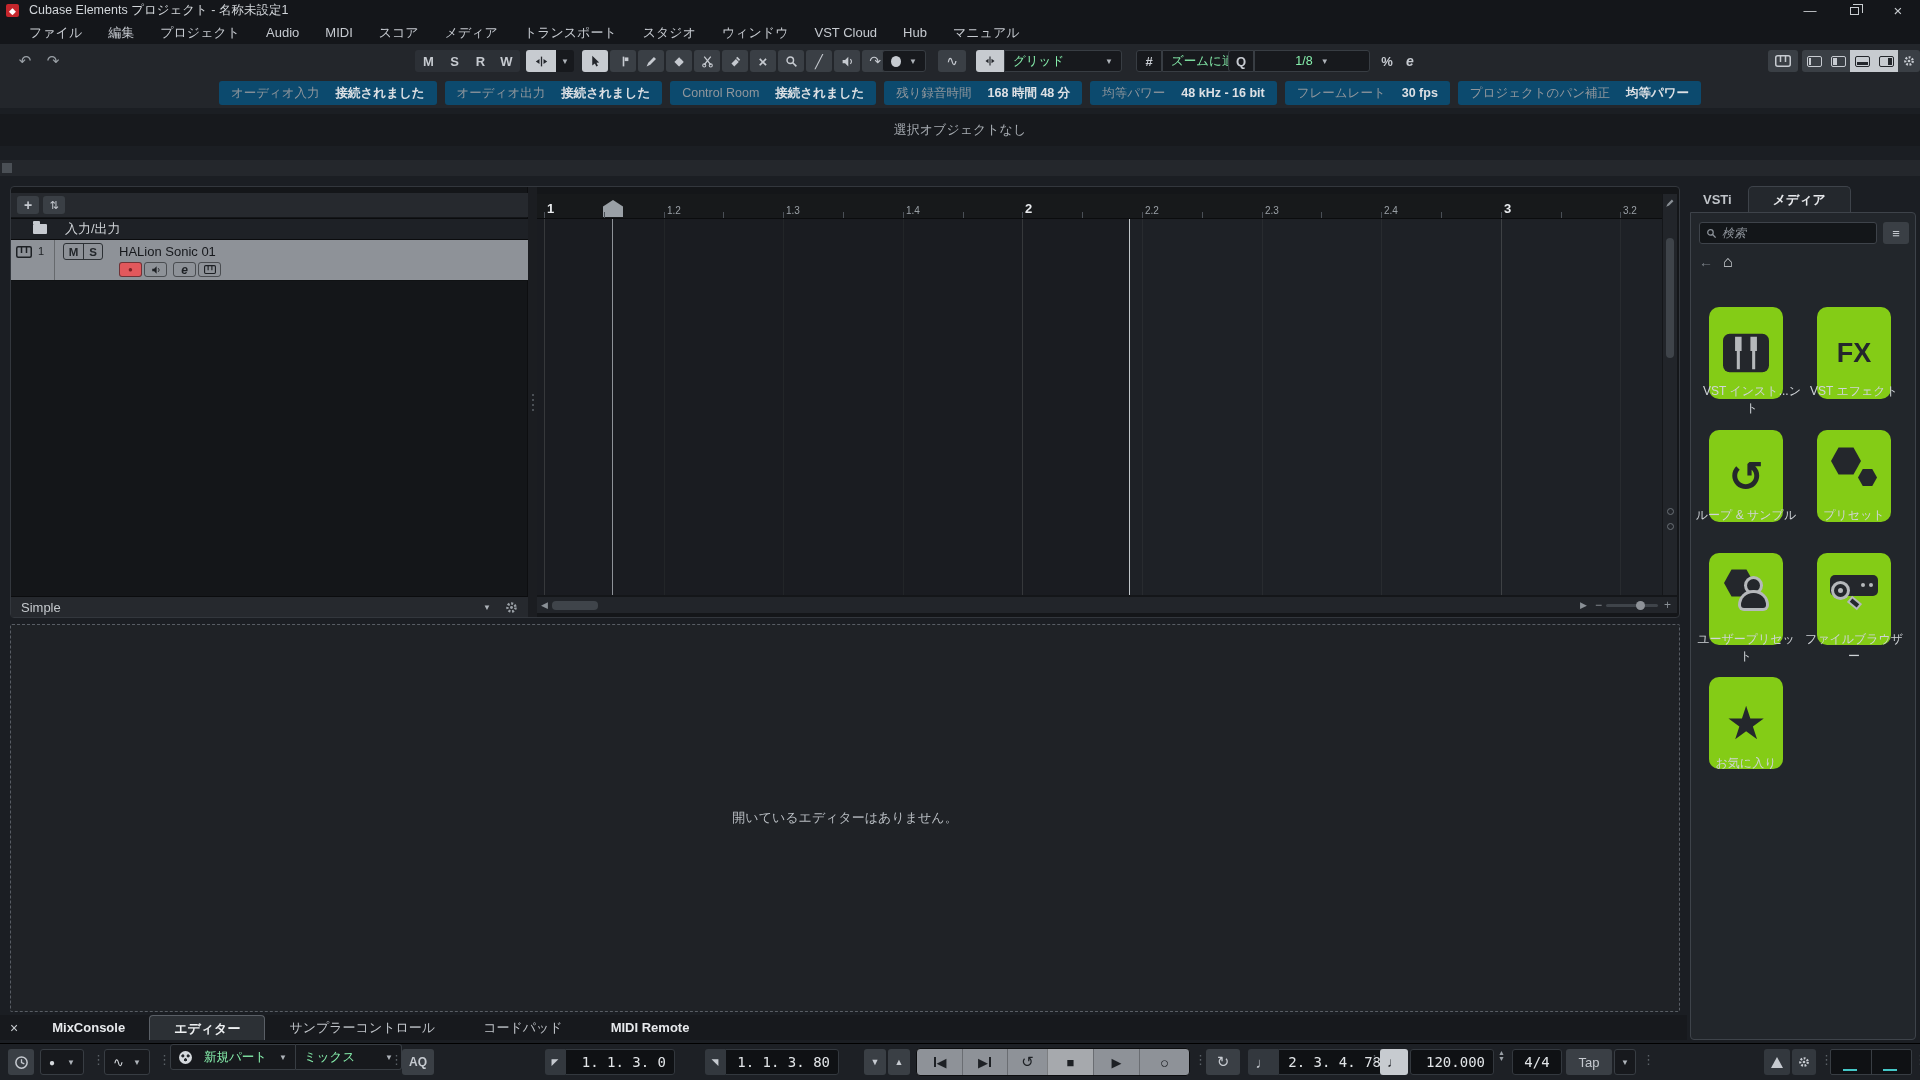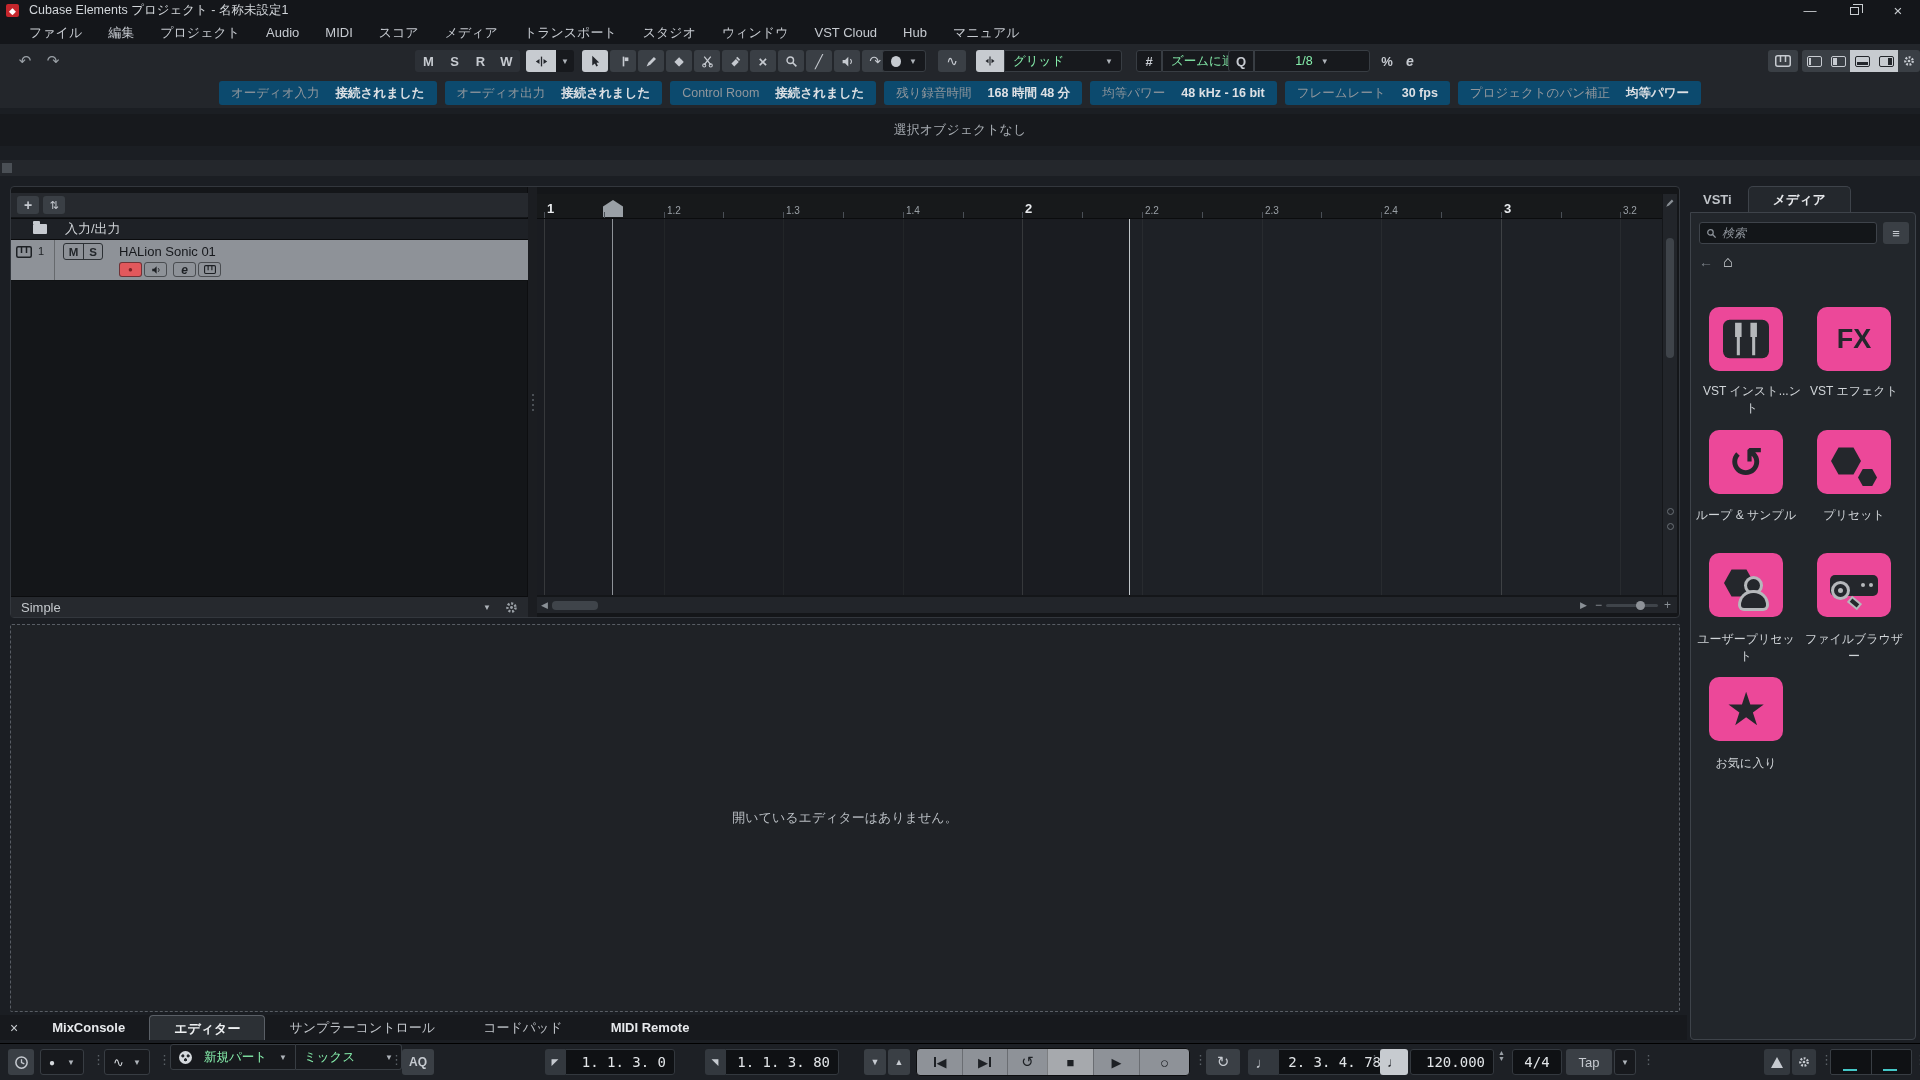--- a/index.html
+++ b/index.html
@@ -82,21 +82,21 @@
 .ltab.active{background:#2c3035;border:1px solid #5a5f66;border-bottom:none;border-radius:4px 4px 0 0;color:#eef0f2;font-weight:bold;height:25px}
 
 #rightzone{left:1687px;top:186px;width:233px;height:854px}
 #rz-tabs{position:absolute;left:0;top:0;width:233px;height:26px;display:flex;align-items:flex-end}
 .rtab{padding:0 16px;line-height:25px;font-weight:bold;color:#c0c4c9}
 .rtab.active{background:#24282d;border:1px solid #3e434a;border-bottom:none;border-radius:5px 5px 0 0;color:#e8eaed;padding:0 24px}
 #rz-panel{position:absolute;left:3px;top:26px;width:226px;height:828px;background:#22262b;border:1px solid #3e434a;border-radius:0 4px 4px 4px}
 #rz-search{position:absolute;left:8px;top:9px;width:178px;height:22px;background:#131619;border:1px solid #3e434a;border-radius:3px;display:flex;align-items:center;padding:0 6px;gap:5px}
 #rz-search input{background:transparent;border:none;outline:none;color:#cfd3d7;font-size:12px;width:140px;font-family:inherit}
 #rz-search input::placeholder{color:#8d939a;font-style:italic}
-.tile{position:absolute;width:74px;height:64px;background:#ec4899;border-radius:10px;display:flex;align-items:center;justify-content:center;color:#24272c}
+.tile{position:absolute;width:74px;height:92px;background:#84cc16;border-radius:10px;display:flex;align-items:center;justify-content:center;color:#24272c}
 .tlabel{position:absolute;width:104px;text-align:center;font-size:12px;color:#d0d4d8}
 .hex{clip-path:polygon(25% 5%,75% 5%,100% 50%,75% 95%,25% 95%,0 50%);background:#24272c}
 
 #transport{left:0;top:1043px;width:1920px;height:37px;background:#1d2025;border-top:1px solid #000}
 #transport .btn{height:26px}
 #transport>*{top:5px}
 .tgrp{background:#8e9298;border:1px solid #0c0d0f;border-radius:4px;height:28px!important;display:flex;overflow:hidden}
 .tgrp .sg{width:45px;display:flex;align-items:center;justify-content:center;color:#1d2024;font-size:13px}
 .tgrp .sg+.sg{border-left:1px solid rgba(0,0,0,.25)}
 .tgrp .sg.on{background:#a6a9ad}

